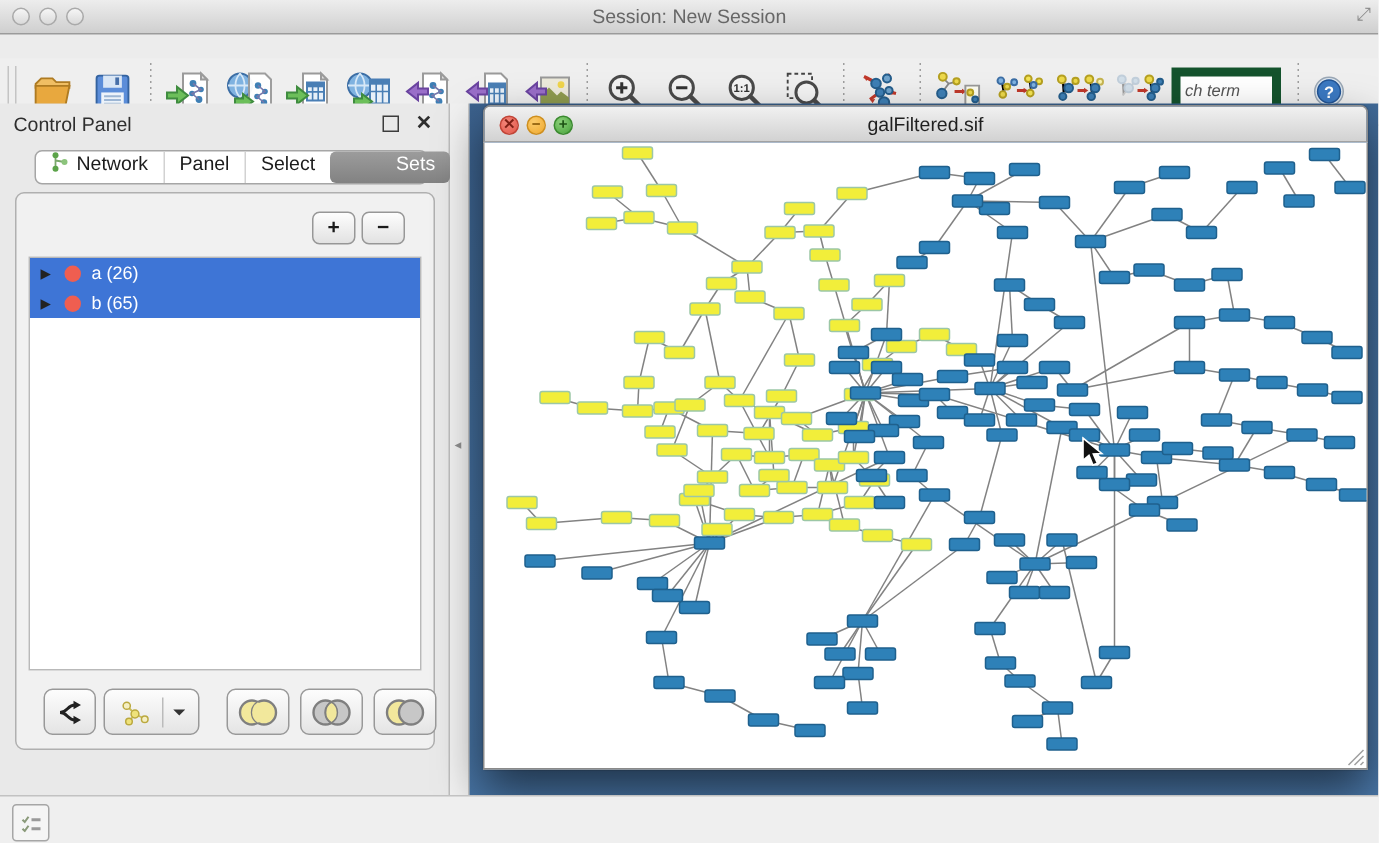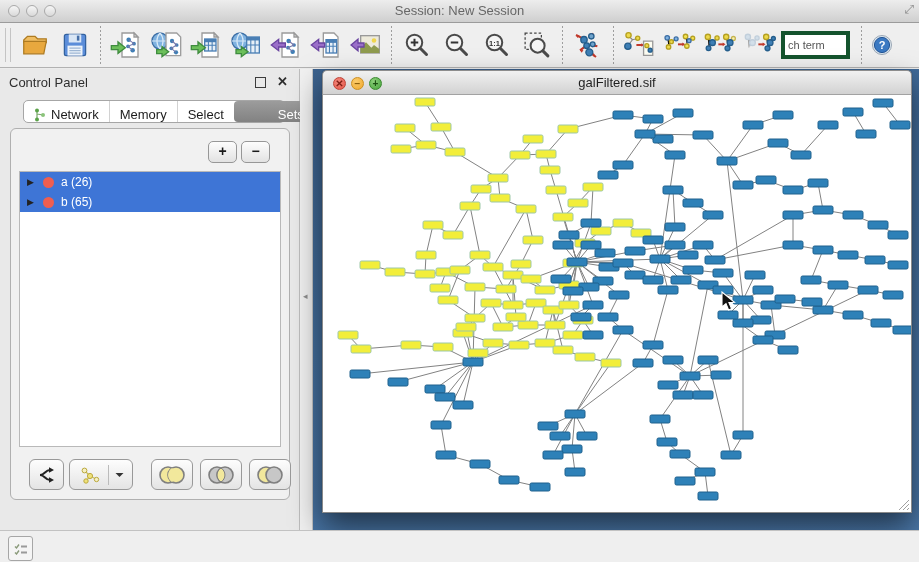--- a/index.html
+++ b/index.html
@@ -7,44 +7,44 @@
        font-family:"Liberation Sans",sans-serif;-webkit-font-smoothing:antialiased;}
   
   .titlebar{position:absolute;top:0;left:0;width:100%;height:22px;
     background:linear-gradient(#EDEDED,#CFCFCF);border-bottom:1px solid #9B9B9B;}
   .tl-dot{position:absolute;top:5px;width:12px;height:12px;border-radius:50%;
     background:linear-gradient(#F6F6F6,#D9D9D9);border:1px solid #A9A9A9;box-sizing:border-box;}
   .title-text{position:absolute;top:0;left:0;width:100%;text-align:center;line-height:22px;
     font-size:13px;color:#676767;}
   .fs-glyph{position:absolute;right:5px;top:2px;color:#8B8B8B;font-size:12px;}
   
-  .toolbar{position:absolute;top:23px;left:0;width:100%;height:45px;background:#EFEFEF;
+  .toolbar{position:absolute;top:39px;left:0;width:100%;height:45px;background:#EFEFEF;
     border-bottom:1px solid #B2B2B2;display:flex;align-items:center;box-sizing:border-box;}
   .tb-handle{width:4px;height:34px;margin:0 4px 0 5px;border-left:1px solid #C4C4C4;border-right:1px solid #C4C4C4;}
   .tbtn{width:40px;height:38px;display:flex;align-items:center;justify-content:center;flex:0 0 auto;}
   .tb-sep{width:1px;height:38px;margin:0 5px;flex:0 0 auto;
     background-image:linear-gradient(#9E9E9E 40%,rgba(0,0,0,0) 0%);background-size:1px 4px;}
-  .searchbox{width:58px;height:20px;border:4px solid #14532d;background:#FFF;margin:0 6px 0 2px;
-    font-size:11px;color:#555;line-height:20px;padding-left:3px;overflow:hidden;white-space:nowrap;flex:0 0 auto;}
+  .searchbox{width:58px;height:20px;border:6px solid #14532d;background:#FFF;margin:0 6px 0 2px;
+    font-style:italic;font-size:11px;color:#555;line-height:20px;padding-left:3px;overflow:hidden;white-space:nowrap;flex:0 0 auto;}
   
   .main{position:absolute;top:69px;left:0;width:919px;height:461px;}
   .ctrl-panel{position:absolute;left:0;top:0;width:300px;height:461px;background:#E9E9E9;border-right:1px solid #BDBDBD;box-sizing:border-box;}
   .splitter{position:absolute;left:300px;top:0;width:13px;height:461px;background:#F1F1F1;
     border-right:1px solid #C6C6C6;box-sizing:border-box;}
   .split-arrow{position:absolute;left:3px;top:222px;color:#8F8F8F;font-size:9px;}
   .desktop{position:absolute;left:313px;top:0;width:606px;height:461px;
     background:linear-gradient(165deg,#3C628E 0%,#44709F 45%,#4A77A8 100%);}
   
   .cp-header{position:relative;height:27px;text-align:center;}
   .cp-title{position:absolute;left:9px;top:6px;font-size:13px;color:#2E2E2E;}
   .cp-float{position:absolute;right:33px;top:8px;width:9px;height:9px;border:1.5px solid #3C3C3C;}
   .cp-close{position:absolute;right:11px;top:5px;font-size:13px;font-weight:bold;color:#2E2E2E;}
   .tabbar{position:absolute;left:23px;top:31px;width:262px;height:23px;background:#FFF;
     border:1px solid #A6A6A6;border-radius:5px;display:flex;align-items:stretch;box-sizing:border-box;}
-  .tab{display:flex;align-items:flex-end;justify-content:center;font-size:13px;color:#1C1C1C;padding:0 10px;position:relative;}
+  .tab{display:flex;align-items:flex-start;justify-content:center;font-size:13px;color:#1C1C1C;padding:0 10px;position:relative;}
   .tab + .tab{border-left:1px solid #D2D2D2;}
   .tab.active{background:linear-gradient(#9C9C9C,#828282);color:#FFF;border-radius:4px;margin:0;border-left:none;padding-left:44px;}
   .net-tab-icon{margin-right:5px;display:inline-block;}
   .cp-frame{position:absolute;left:10px;top:59px;width:280px;height:372px;background:#F1F1F1;
     border:1px solid #B0B0B0;border-radius:6px;box-sizing:border-box;}
   .mini-btn{position:absolute;top:12px;width:27px;height:20px;border:1px solid #979797;border-radius:5px;
     background:linear-gradient(#FDFDFD,#E2E2E2);font-size:14px;font-weight:bold;color:#1A1A1A;
     text-align:center;line-height:18px;}
   .setlist{position:absolute;left:8px;top:42px;width:262px;height:276px;background:#FFF;
     border:1px solid #B9B9B9;box-sizing:border-box;overflow:hidden;}
@@ -313,21 +313,21 @@
         <div class="tab">
           <svg class="net-tab-icon" width="12" height="14" viewBox="0 0 12 14">
             <path d="M3 3v8M3 6l6 1" stroke="#7AA86B" stroke-width="1.2" fill="none"></path>
             <circle cx="3" cy="2.5" r="2" fill="#5CA349"></circle>
               <circle cx="9" cy="7" r="2" fill="#8CC47C"></circle>
               <circle cx="3" cy="11.5" r="2" fill="#5CA349"></circle>
           </svg>
           <span>Network</span>
         </div>
         <div class="tab">
-            <span>Memory</span>
+            <span>Panel</span>
           </div>
         <div class="tab">
             <span>Select</span>
           </div>
         <div class="tab active">
             <span>Sets</span>
           </div>
       </div>
       <div class="cp-frame">
         <div class="mini-btn" style="right:52px">+</div>

